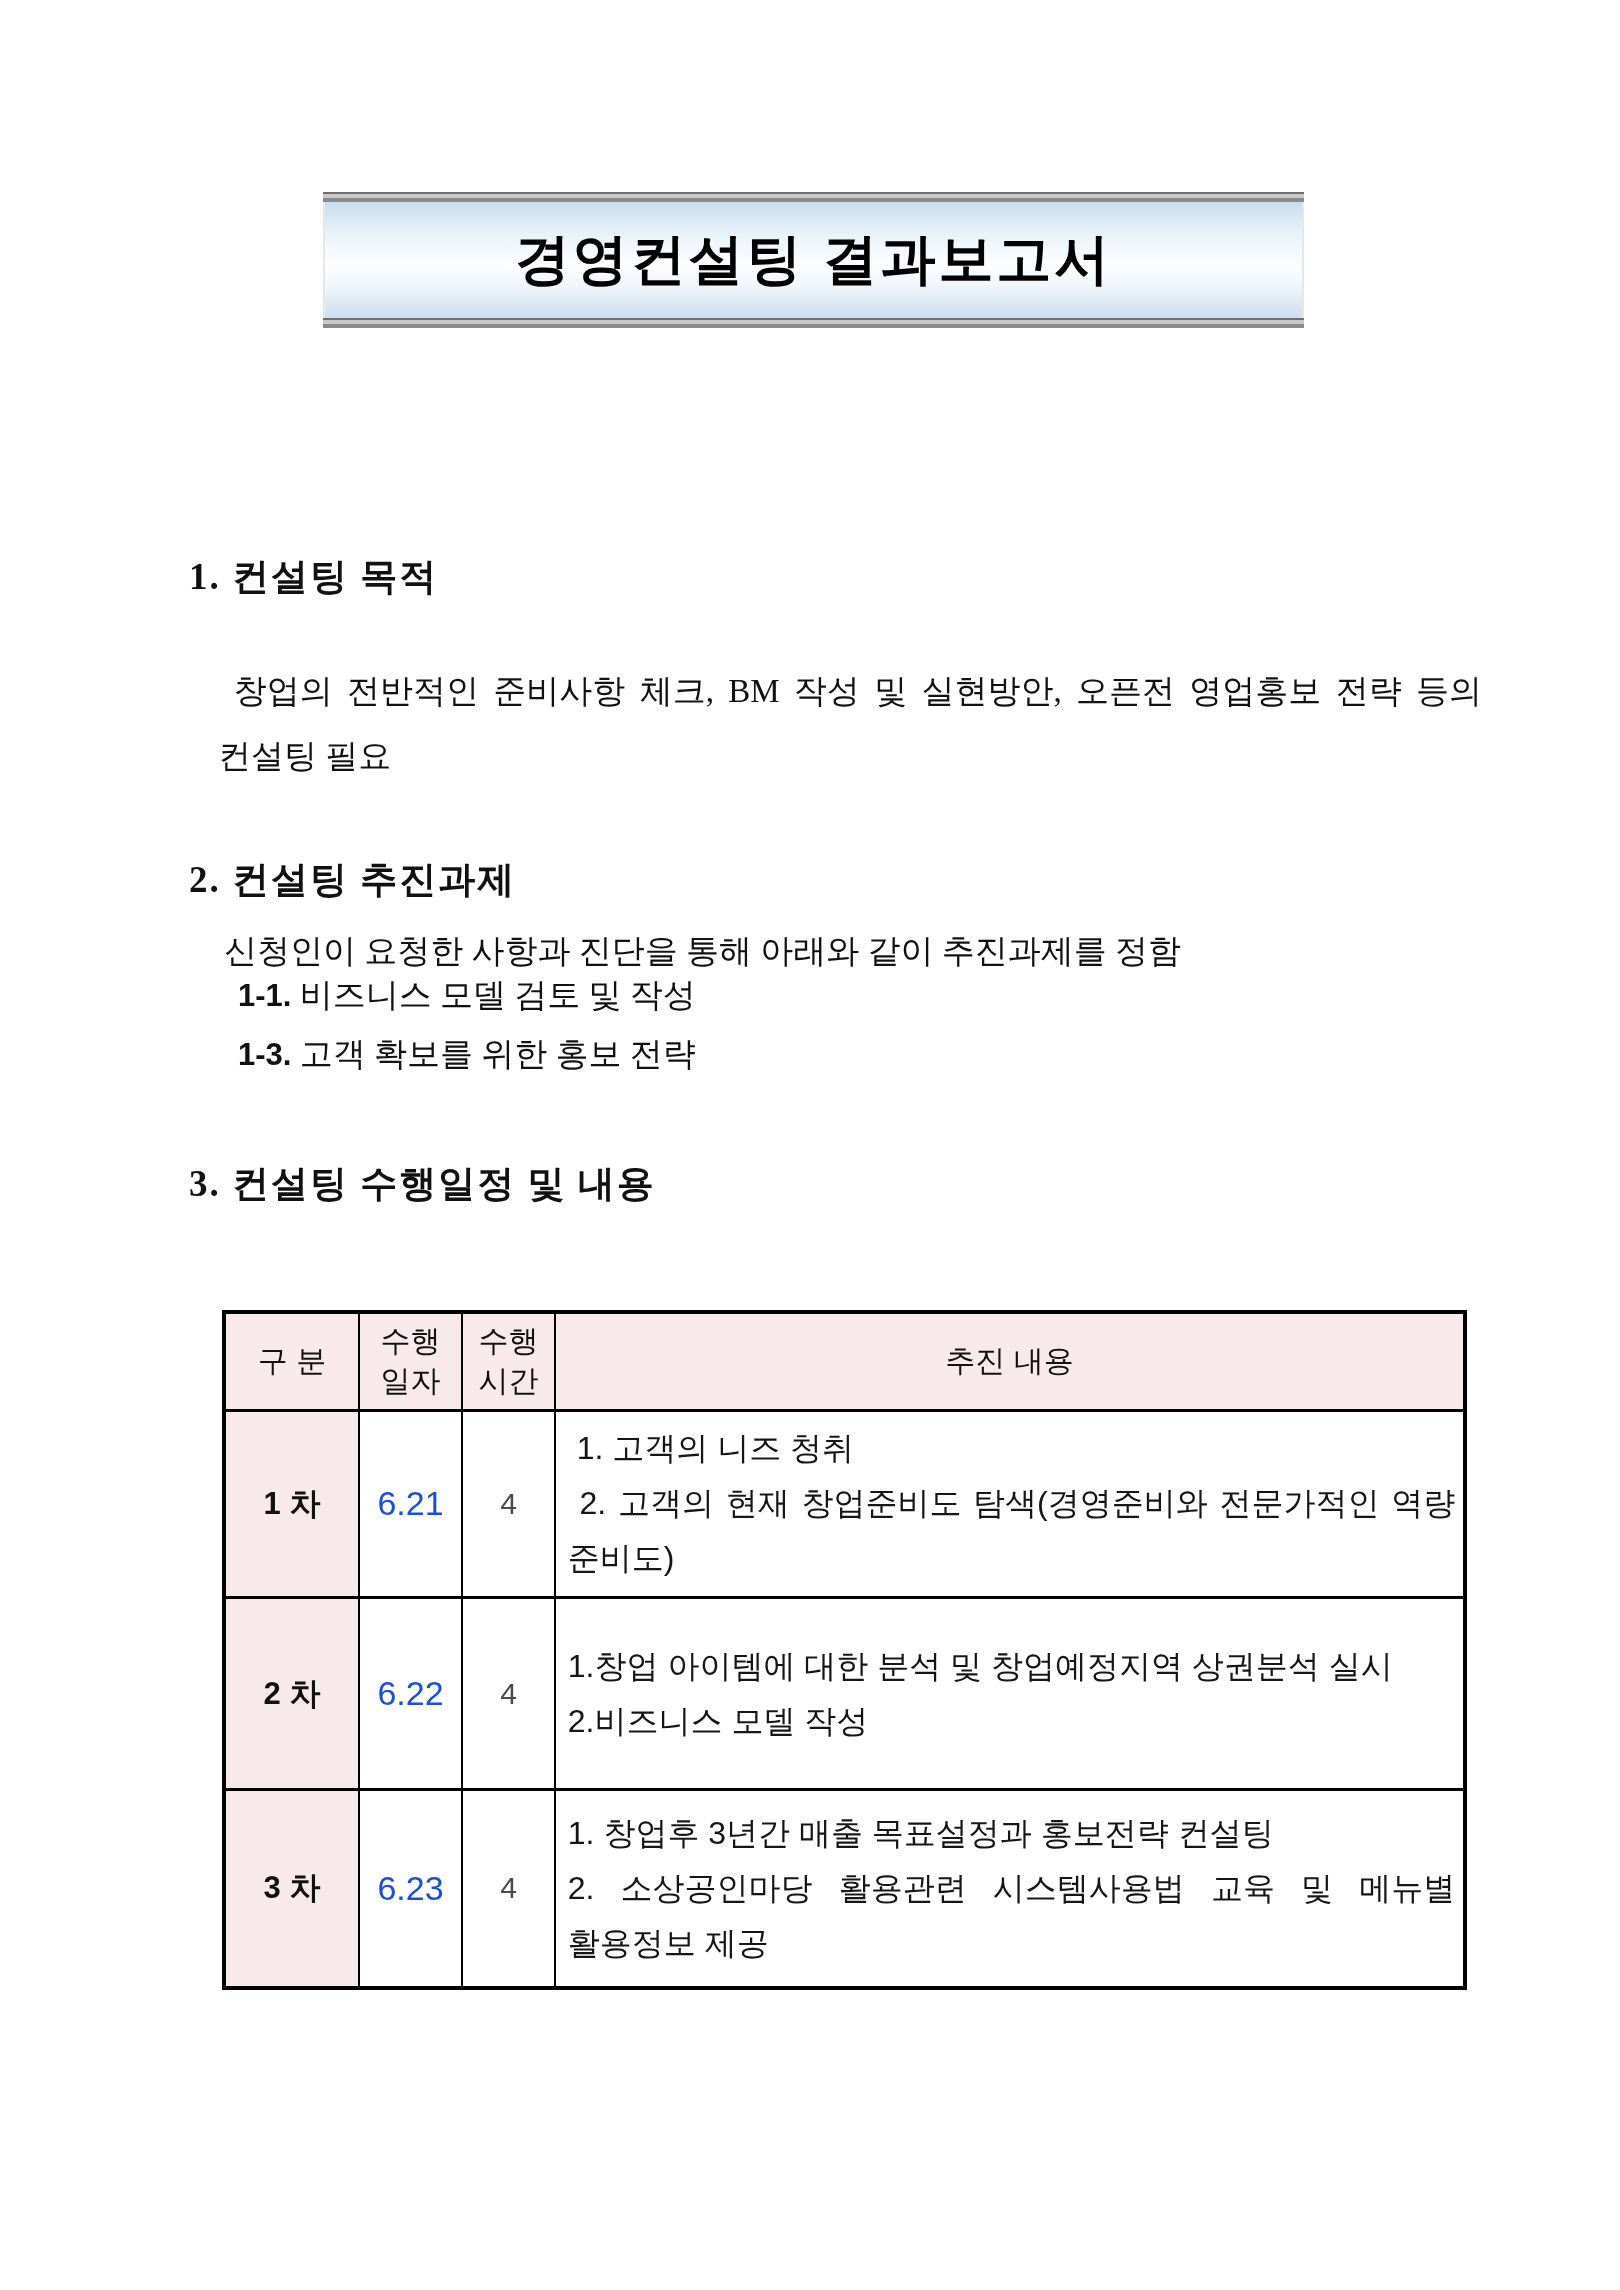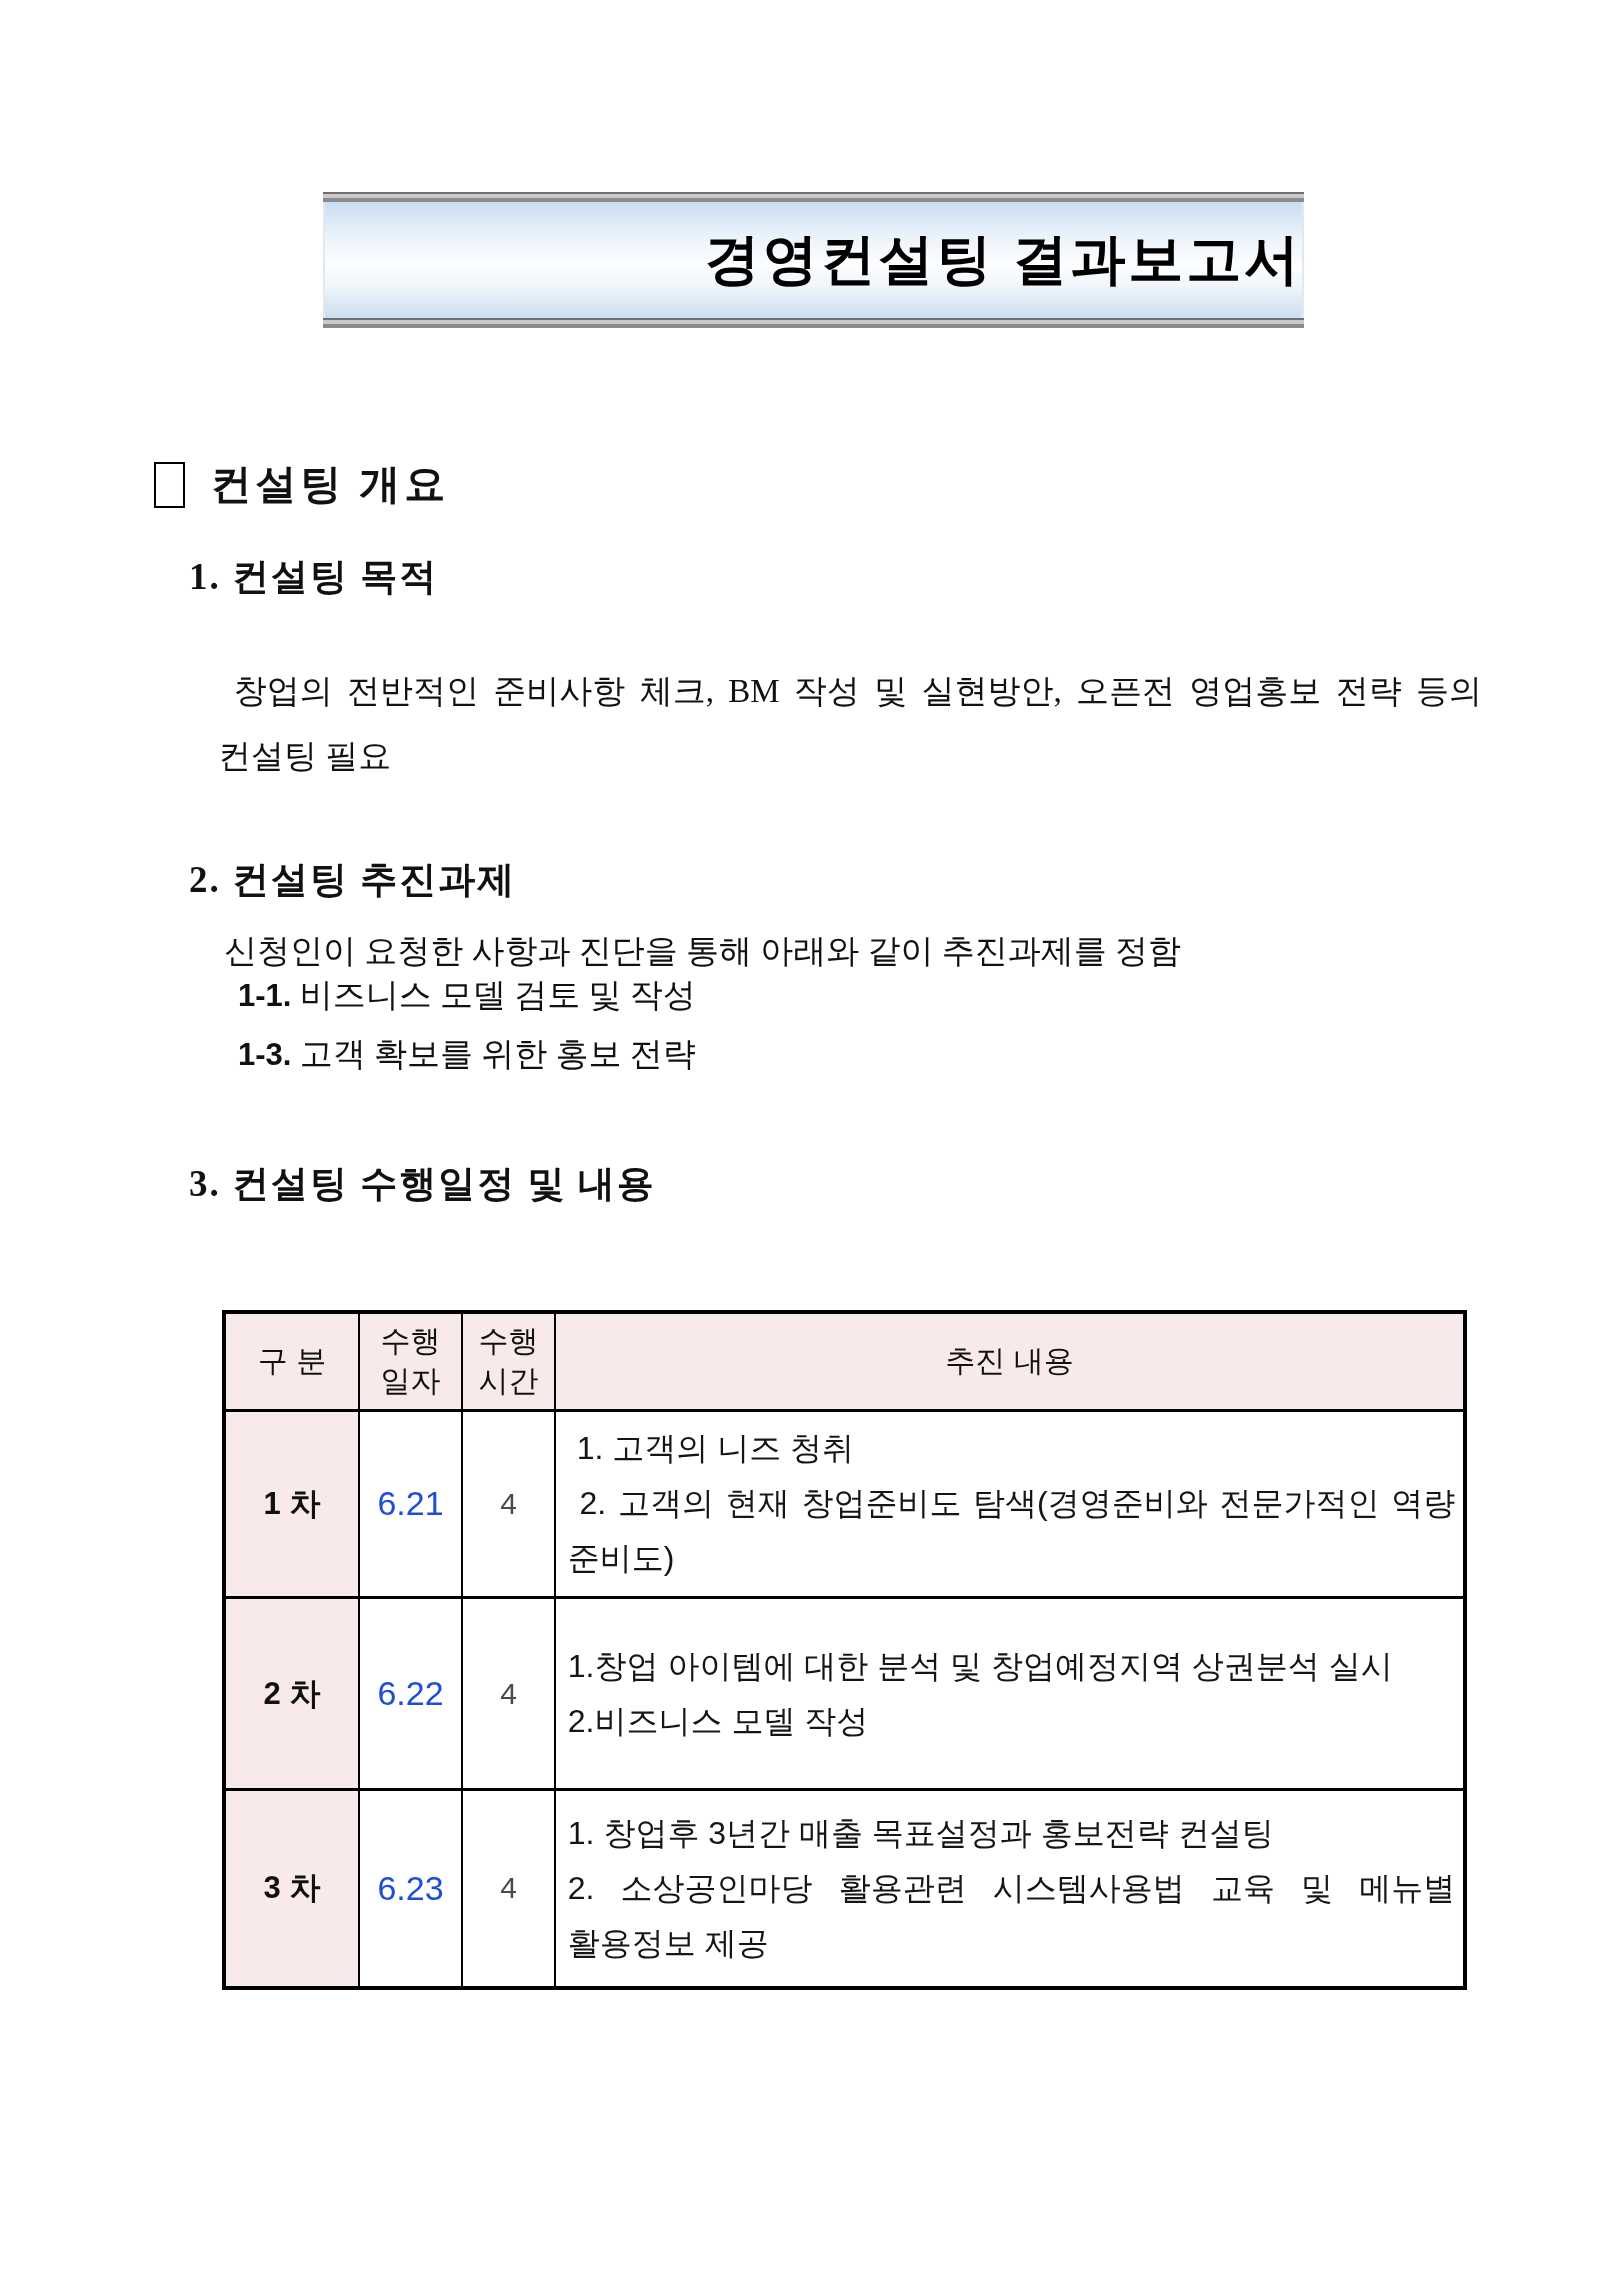--- a/index.html
+++ b/index.html
@@ -12,21 +12,21 @@
     color:#111111;
   }
   
   .banner{position:absolute;left:323px;top:192px;width:981px;}
   .banner-bar{
     height:9.8px;
     background:linear-gradient(180deg,#6f6f6f 0%,#6f6f6f 24%,#c9c9c9 24%,#c9c9c9 56%,#8b8b8b 56%,#8b8b8b 100%);
   }
   .banner-body{
     height:116px;
-    display:flex;align-items:center;justify-content:flex-end;
+    display:flex;align-items:center;justify-content:center;
     background:linear-gradient(180deg,#c9ddf1 0%,#e9f2fa 28%,#fdfeff 55%,#f0f6fb 72%,#ccdeee 100%);
     border-left:2px solid #e2e8f0;border-right:2px solid #e2e8f0;
   }
   .banner-title{
     font-family:"Liberation Sans","DejaVu Sans",sans-serif;
     font-size:55px;font-weight:800;letter-spacing:2.9px;color:#000000;
   }
   
   .overview-heading{
     position:absolute;left:154px;top:457px;
@@ -107,24 +107,20 @@
 <div class="page">
 
   <div class="banner">
     <div class="banner-bar"></div>
     <div class="banner-body">
       <span class="banner-title">경영컨설팅 결과보고서</span>
     </div>
     <div class="banner-bar"></div>
   </div>
 
-  <div class="overview-heading">
-    <span class="square-bullet"></span>
-    <span class="txt">컨설팅 개요</span>
-  </div>
 
   <div class="num-heading h-purpose">1. 컨설팅 목적</div>
   <p class="body-para">창업의 전반적인 준비사항 체크, BM 작성 및 실현방안, 오픈전 영업홍보 전략 등의 컨설팅 필요</p>
 
   <div class="num-heading h-tasks">2. 컨설팅 추진과제</div>
   <p class="intro-line">신청인이 요청한 사항과 진단을 통해 아래와 같이 추진과제를 정함</p>
   <div class="task-items">
     <div class="task-item"><span class="num">1-1.</span> <span>비즈니스 모델 검토 및 작성</span></div>
     <div class="task-item"><span class="num">1-3.</span> <span>고객 확보를 위한 홍보 전략</span></div>
   </div>

